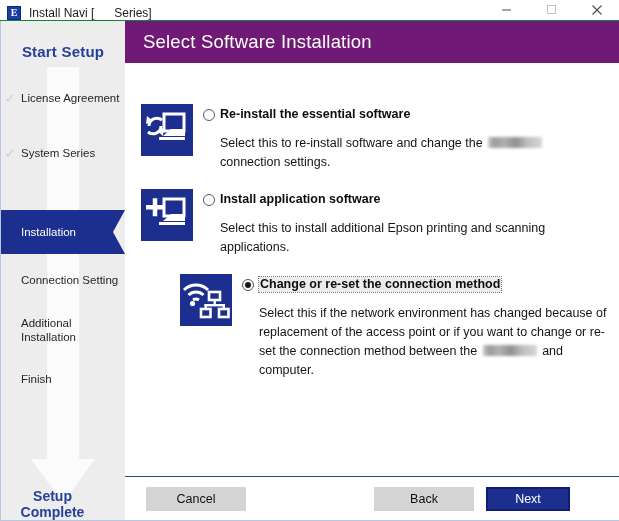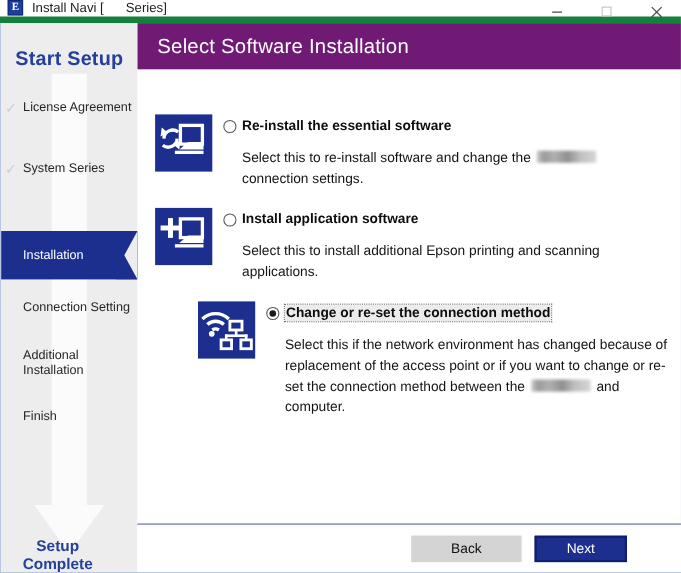--- a/index.html
+++ b/index.html
@@ -15,23 +15,23 @@
     position: relative;
   }
 
   
   #titlebar {
     position: absolute;
     left: 0; top: 0;
     width: 619px;
     height: 21px;
     background: #ffffff;
-    border-bottom: 6px solid #15803d;
-    display: flex;
-    align-items: flex-start;
+    border-bottom: 1px solid #15803d;
+    display: flex;
+    align-items: flex-end;
     box-sizing: border-box;
   }
   #app-icon {
     width: 14px; height: 14px;
     margin-left: 7px;
     background: #1a3fa0;
     border: 1px solid #0f2a78;
     box-sizing: border-box;
     position: relative;
     flex: 0 0 auto;
@@ -95,21 +95,21 @@
     left: 0; top: 0;
     width: 124px;
     height: 499px;
     pointer-events: none;
   }
   #sidebar-title {
     position: absolute;
     left: 0; top: 22px;
     width: 124px;
     text-align: center;
-    font-size: 18px;
+    font-size: 15px;
     font-weight: bold;
     color: #26409a;
     letter-spacing: .2px;
   }
   #sidebar-footer {
     position: absolute;
     left: 0; top: 467px;
     width: 103px;
     text-align: center;
     font-size: 14px;
@@ -449,18 +449,19 @@
             <span>and computer.</span>
           </div>
         </div>
       </div>
 
     </div>
 
     <div id="divider"></div>
 
     <div id="footer">
+      <div class="btn" id="btn-cancel">Cancel</div>
       <div class="btn" id="btn-back">Back</div>
       <div class="btn" id="btn-next">Next</div>
     </div>
 
   </div>
 </div>
 
 </body></html>

